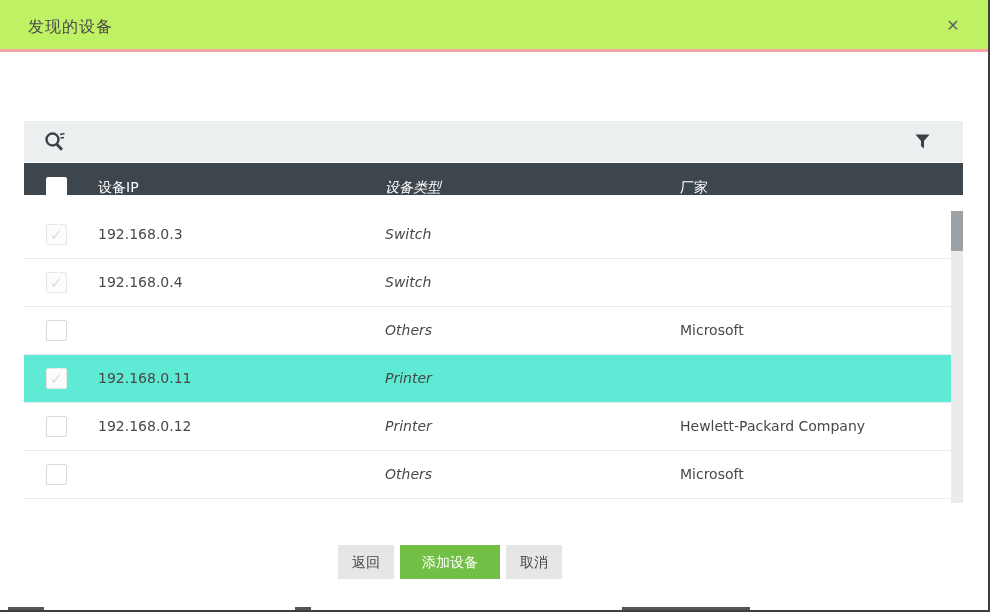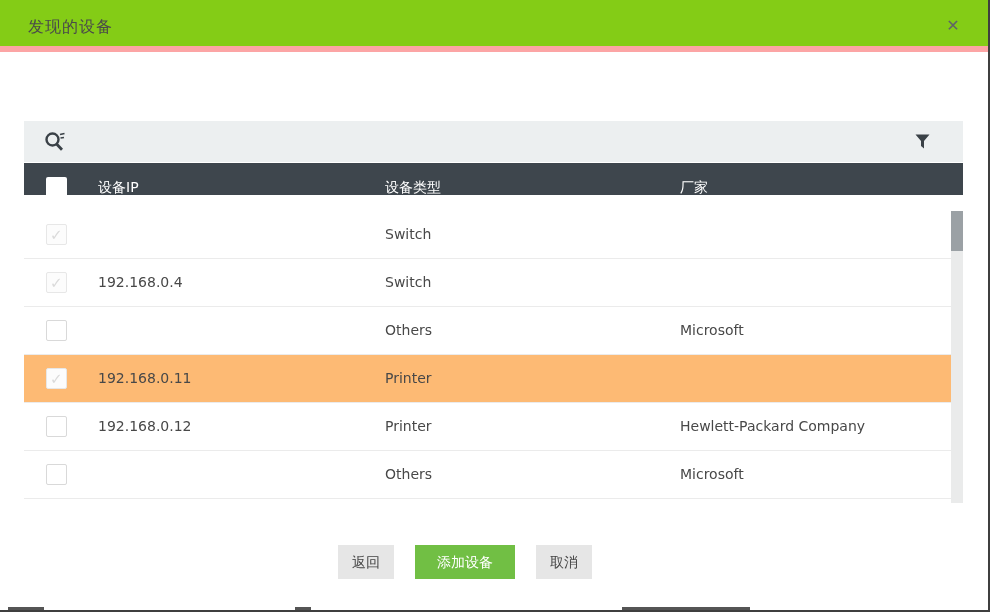--- a/index.html
+++ b/index.html
@@ -9,21 +9,21 @@
     background: #ffffff;
     font-family: "DejaVu Sans", "Liberation Sans", sans-serif;
     overflow: hidden;
   }
   
   .edge-top    { position:absolute; top:0; left:0; width:100%; height:1px; background:#dcdcdc; }
   .edge-right  { position:absolute; top:0; right:0; width:2px; height:100%; background:#3f3f3f; }
   .edge-bottom { position:absolute; bottom:0; left:0; width:100%; height:2px; background:#3f3f3f; }
 
   
-  .dlg-header { position:absolute; top:0; left:0; width:100%; height:52px; background:#84cc16; border-bottom:6px solid #fca5a5; }
+  .dlg-header { position:absolute; top:0; left:0; width:100%; height:52px; background:#bef264; border-bottom:3px solid #fca5a5; }
   .dlg-title {
     position:absolute; left:28px; top:0; line-height:53px;
     font-family:"DejaVu Serif", "Liberation Serif", serif;
     font-size:16px; color:#4a4a4a; letter-spacing:1px;
   }
   .dlg-close {
     position:absolute; right:27px; top:16px; width:20px; height:20px;
     color:#5f6368; font-size:16px; font-weight:bold; line-height:20px; text-align:center;
     cursor:pointer;
   }
@@ -33,47 +33,47 @@
   .search-icon { position:absolute; left:19px; top:9px; width:23px; height:23px; }
   .filter-icon { position:absolute; right:33px; top:13px; width:15px; height:15px; }
 
   
   .thead {
     position:absolute; left:24px; top:163px; width:939px; height:32px;
     background:#3e464d; color:#ffffff; font-size:14px;
   }
   .thead .col { position:absolute; top:0; line-height:48px; }
   .col-ip     { left:74px;  }
-  .col-type   { left:361px; }
+  .col-type   { left:361px;font-style:italic; }
   .col-vendor { left:656px; }
   .thead .cb  { position:absolute; left:22px; top:14px; width:21px; height:21px; background:#ffffff; border-radius:2px; }
 
   
   .tbody { position:absolute; left:24px; top:211px; width:939px; }
   .row { position:relative; height:48px; border-bottom:1px solid #ebebeb; background:#ffffff; font-size:14px; color:#484848; }
-  .row[data-highlight="true"] { background:#fdba74; }
+  .row[data-highlight="true"] { background:#5eead4; }
   .row .cell { position:absolute; top:0; line-height:47px; white-space:nowrap; }
   .row .cb {
     position:absolute; left:22px; top:13px; width:21px; height:21px;
     background:#ffffff; border:1px solid #d9d9d9; border-radius:2px; cursor:pointer;
   }
   .row .cb[data-state="checked-disabled"] {
     background:#fcfcfc; border-color:#e7e7e7;
   }
   .row .cb[data-state="checked-disabled"]::after {
     content:"✓"; position:absolute; left:3px; top:1px;
     font-size:15px; font-weight:bold; color:#dadada; line-height:19px;
   }
 
   
   .scrollbar { position:absolute; left:951px; top:211px; width:12px; height:292px; background:#eaebeb; }
   .scrollbar .thumb { position:absolute; top:0; left:0; width:12px; height:40px; background:#9ba1a5; cursor:pointer; }
 
   
-  .footer { position:absolute; left:338px; top:545px; height:34px; display:flex; gap:21px;border-radius:9px; }
+  .footer { position:absolute; left:338px; top:545px; height:34px; display:flex; gap:6px;border-radius:9px; }
   .btn {
     height:34px; border:none; font-family:inherit; font-size:14px; cursor:pointer;
     background:#e6e6e6; color:#444444; padding:0 14px; line-height:34px;
   }
   .btn-primary { background:#71bf44; color:#ffffff; padding:0 22px; }
 
   
   .sliver { position:absolute; bottom:2px; height:3px; background:#555; }
   .sliver-1 { left:8px;   width:36px;  }
   .sliver-2 { left:295px; width:16px;  }
@@ -105,20 +105,21 @@
   <span class="cb"></span>
   <span class="col col-ip">设备IP</span>
   <span class="col col-type">设备类型</span>
   <span class="col col-vendor">厂家</span>
 </div>
 
 <div class="tbody">
 
   <div class="row" data-highlight="false">
     <span class="cb" data-state="checked-disabled"></span>
+    <span class="cell col-ip">192.168.0.3</span>
     <span class="cell col-type">Switch</span>
   </div>
 
   <div class="row" data-highlight="false">
     <span class="cb" data-state="checked-disabled"></span>
     <span class="cell col-ip">192.168.0.4</span>
     <span class="cell col-type">Switch</span>
     <span class="cell col-vendor"></span>
   </div>
 

